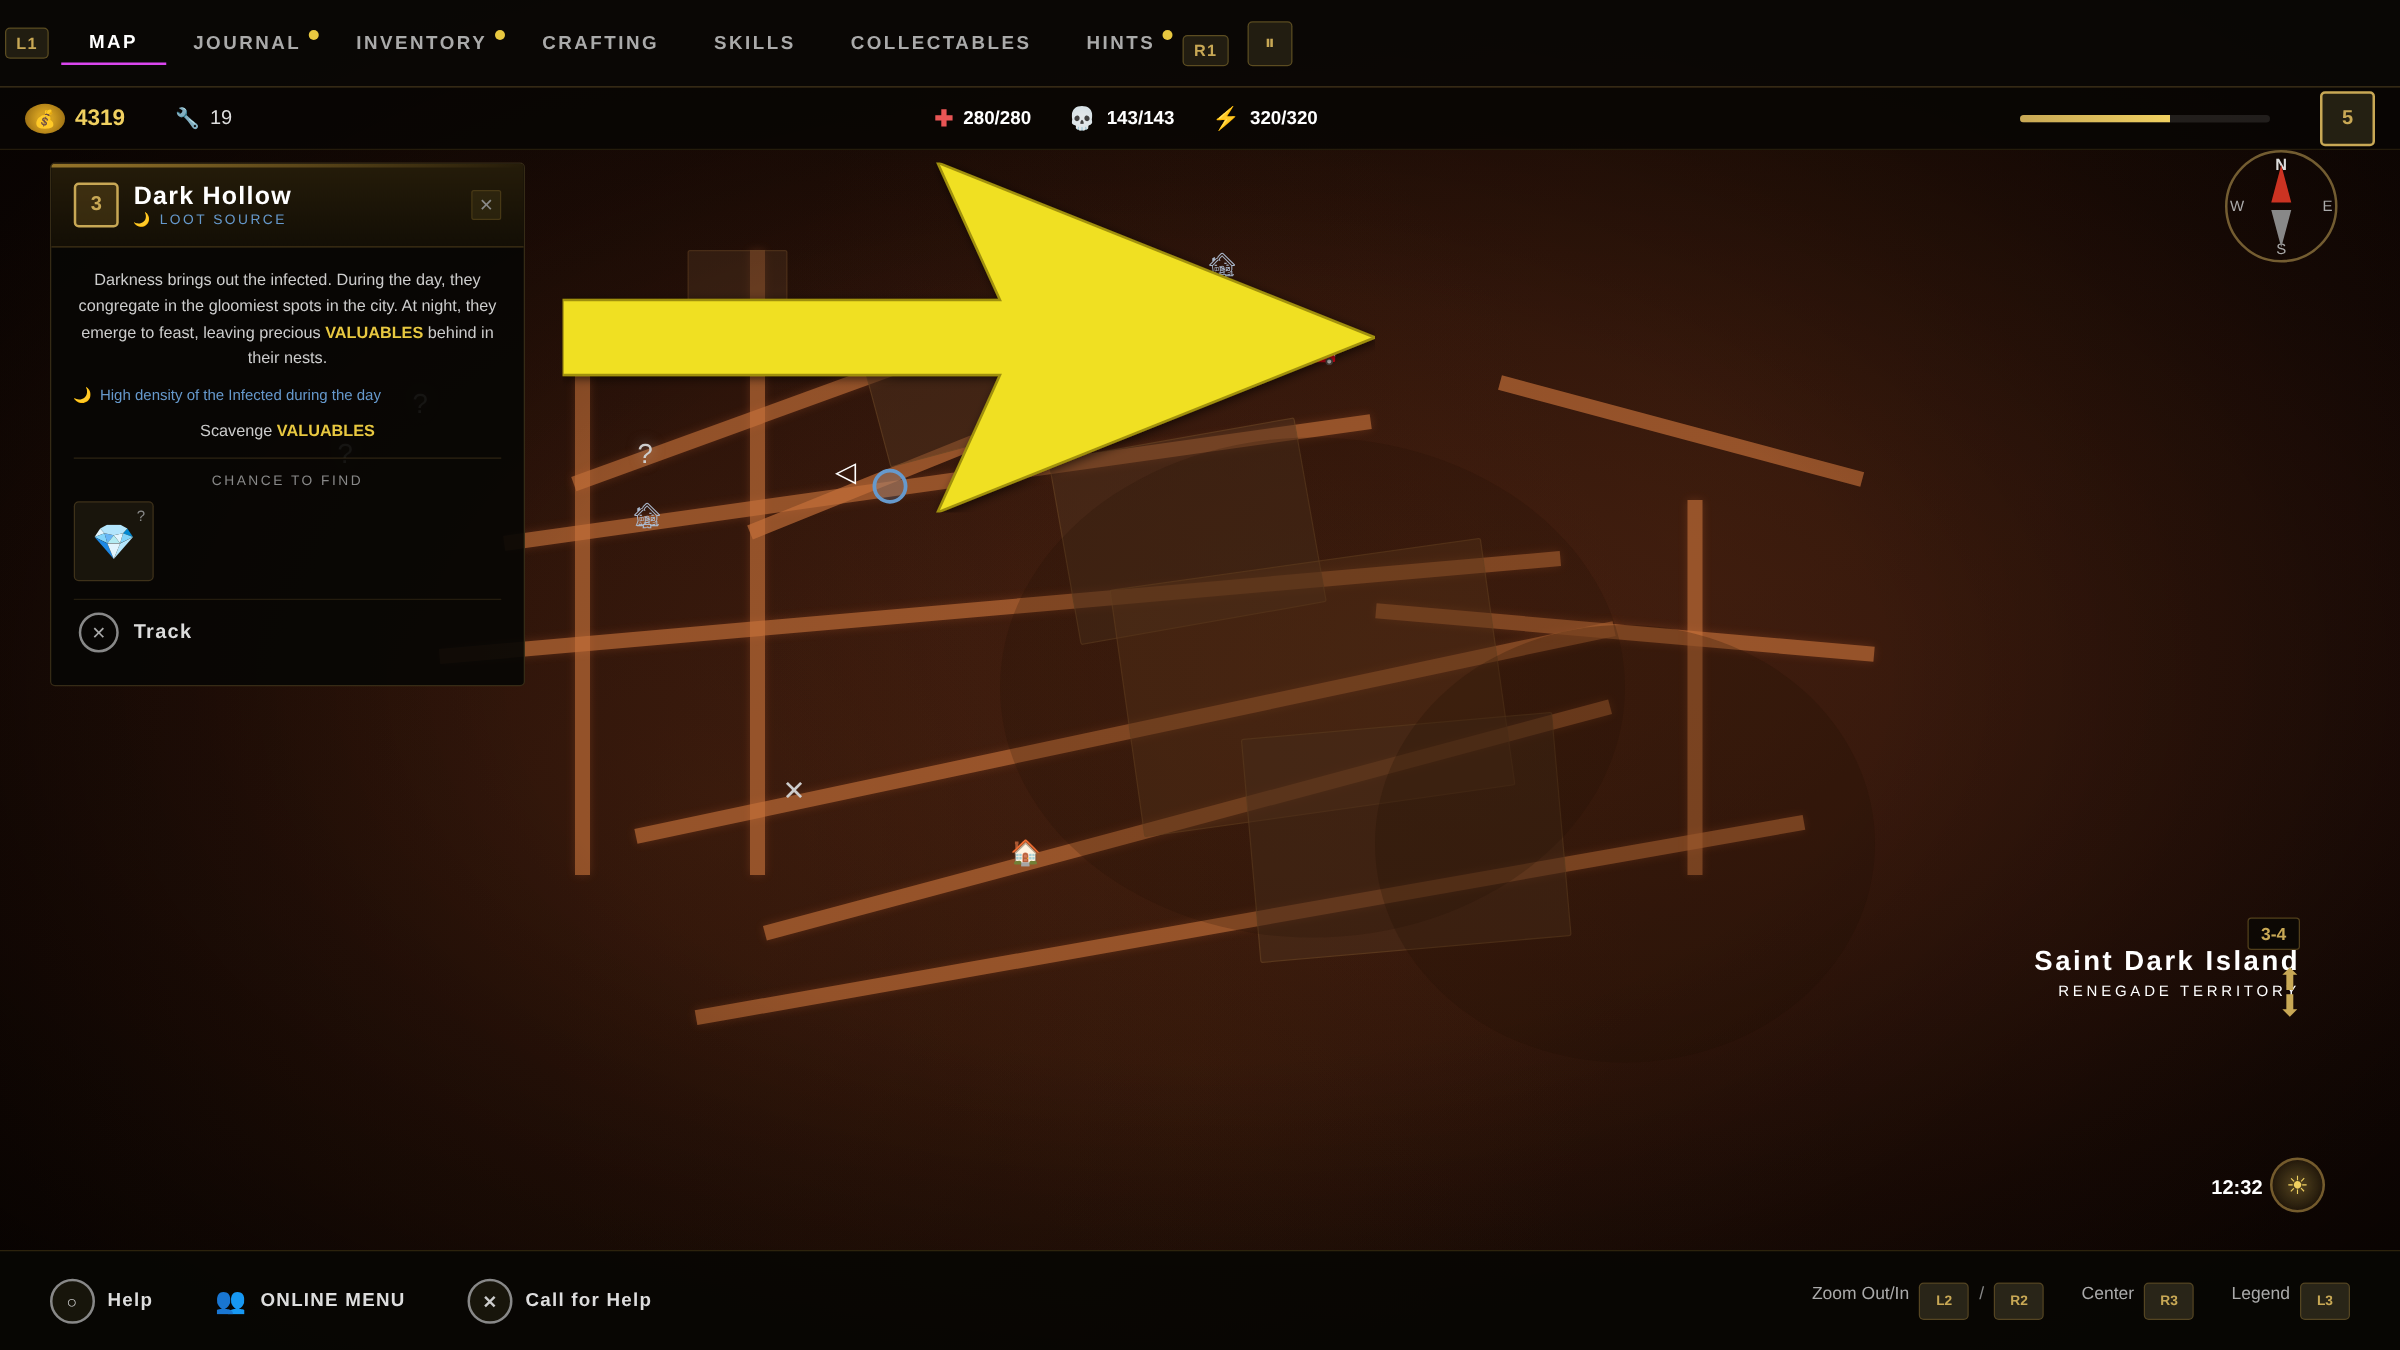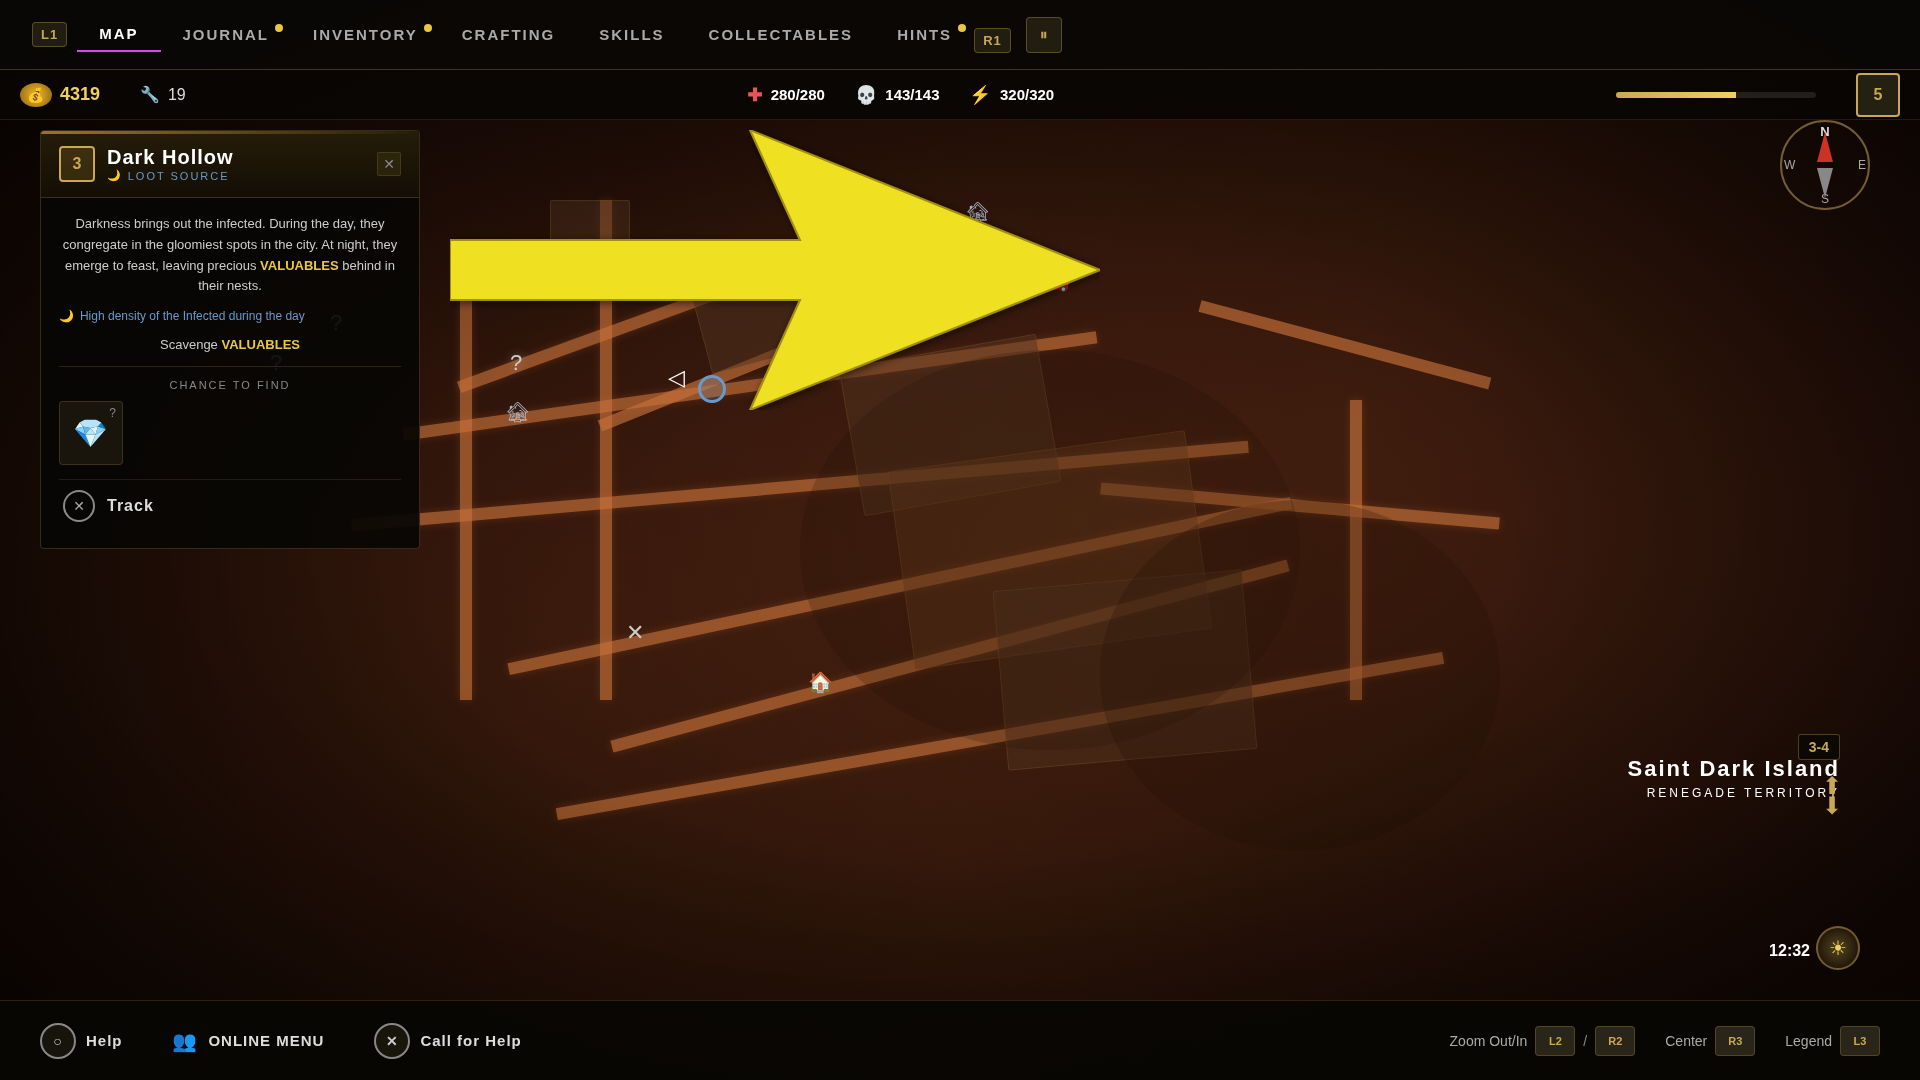--- a/index.html
+++ b/index.html
@@ -31,21 +31,21 @@
       background: rgba(10, 8, 5, 0.92);
       border-bottom: 1px solid rgba(200,160,80,0.3);
       display: flex;
       align-items: center;
       z-index: 100;
     }
 
     .nav-buttons-left {
       display: flex;
       align-items: center;
-      padding-left: 32px;
+      padding-left: 4px;
       gap: 5px;
     }
 
     .nav-btn {
       background: rgba(40,35,20,0.8);
       border: 1px solid rgba(180,150,60,0.4);
       border-radius: 4px;
       color: #c8a855;
       padding: 4px 8px;
       font-size: 13px;
@@ -513,21 +513,20 @@
 
     .bottom-right-actions {
       margin-left: auto;
       display: flex;
       align-items: center;
       gap: 30px;
     }
 
     .bottom-zoom {
       display: flex;
-      align-items: center;
       gap: 8px;
       color: #aaa;
       font-size: 14px;
     }
 
     
     .map-marker {
       position: absolute;
       z-index: 90;
     }

